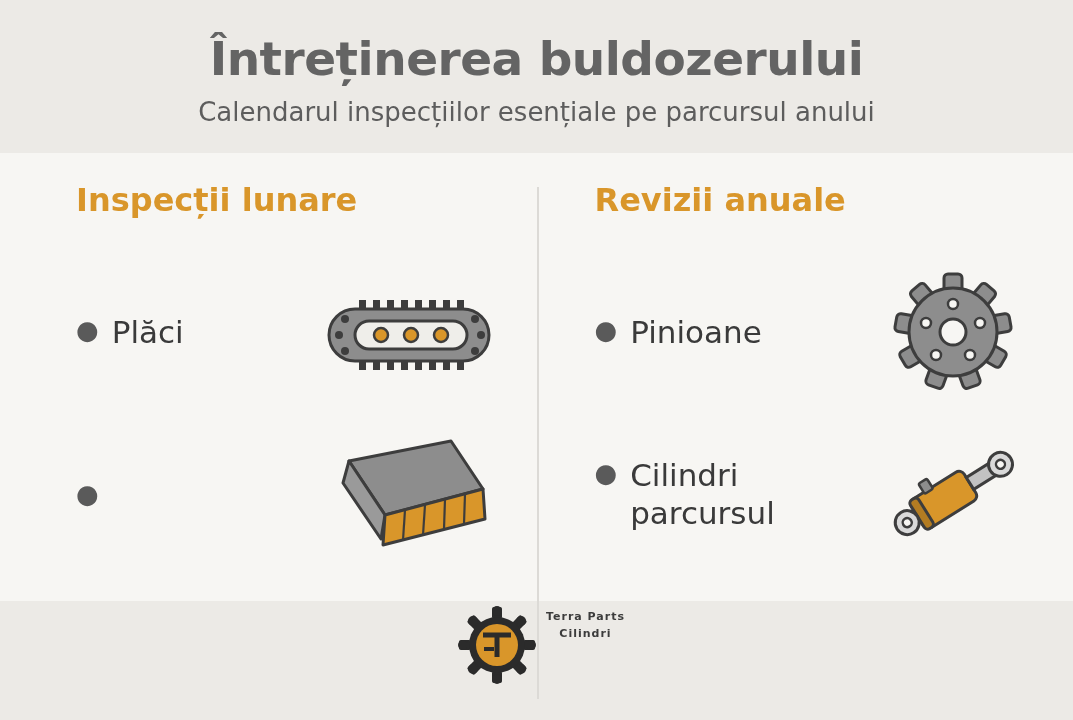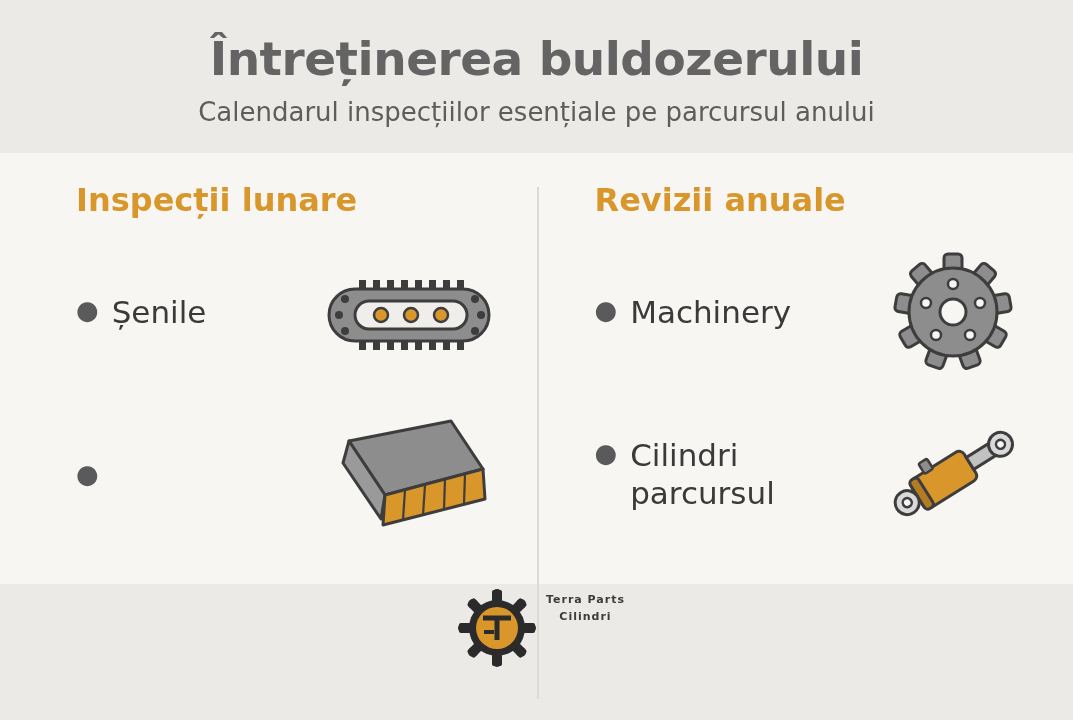--- a/index.html
+++ b/index.html
@@ -63,21 +63,21 @@
     padding: 0 34px 0 76px;
   }
   .column.right {
     padding-left: 58px;
     padding-right: 40px;
   }
   .col-heading {
     font-size: 32px;
     font-weight: bold;
     color: #d9962a;
-    margin: 0 0 38px 0;
+    margin: 0 0 58px 0;
   }
   .item {
     display: flex;
     align-items: center;
     justify-content: space-between;
     margin-bottom: 52px;
     min-height: 96px;
   }
   .item-label {
     display: flex;
@@ -134,21 +134,21 @@
 
   <div class="content">
     <div class="divider"></div>
 
     <div class="column left">
       <h2 class="col-heading">Inspecții lunare</h2>
 
       <div class="item">
         <div class="item-label">
           <span class="bullet">●</span>
-          <span>Șenile</span>
+          <span>Plăci</span>
         </div>
         <div class="icon-box">
           <svg width="175" height="90" viewBox="0 0 175 90">
 
             <path d="M30 22 H138 A26 26 0 0 1 138 74 H30 A26 26 0 0 1 30 22 Z" fill="#8d8d8d" stroke="#3d3d3d" stroke-width="3"></path>
 
             <g fill="#3d3d3d">
               <rect x="34" y="13" width="7" height="9"></rect>
                 <rect x="48" y="13" width="7" height="9"></rect>
               <rect x="62" y="13" width="7" height="9"></rect>
@@ -203,21 +203,21 @@
         </div>
       </div>
     </div>
 
     <div class="column right">
       <h2 class="col-heading">Revizii anuale</h2>
 
       <div class="item">
         <div class="item-label">
           <span class="bullet">●</span>
-          <span>Machinery</span>
+          <span>Pinioane</span>
         </div>
         <div class="icon-box">
           <svg width="120" height="120" viewBox="0 0 120 120">
             <g transform="translate(60,60)">
               <g fill="#8d8d8d" stroke="#3d3d3d" stroke-width="3">
                 <g>
                     <rect x="-9" y="-58" width="18" height="20" rx="4"></rect>
                   </g>
                 <g transform="rotate(40)">
                     <rect x="-9" y="-58" width="18" height="20" rx="4"></rect>

